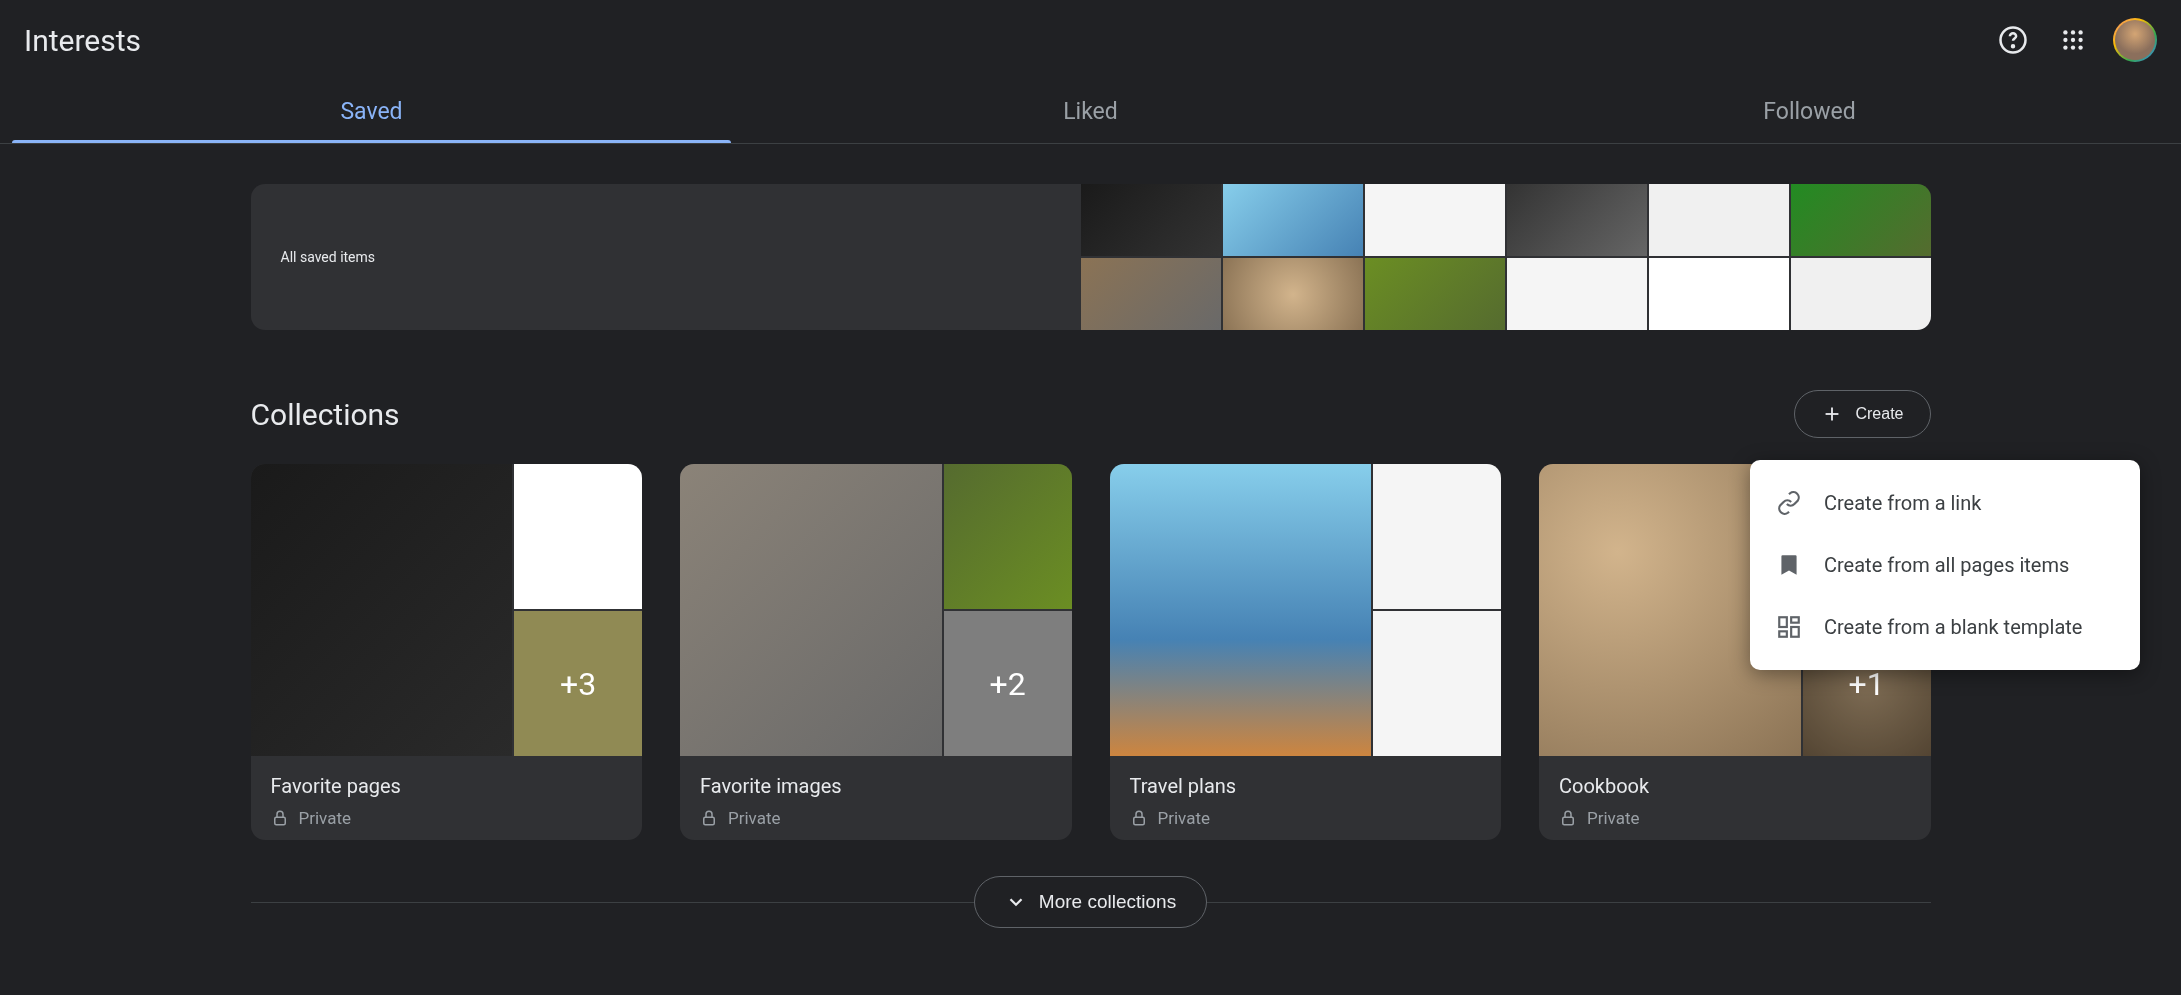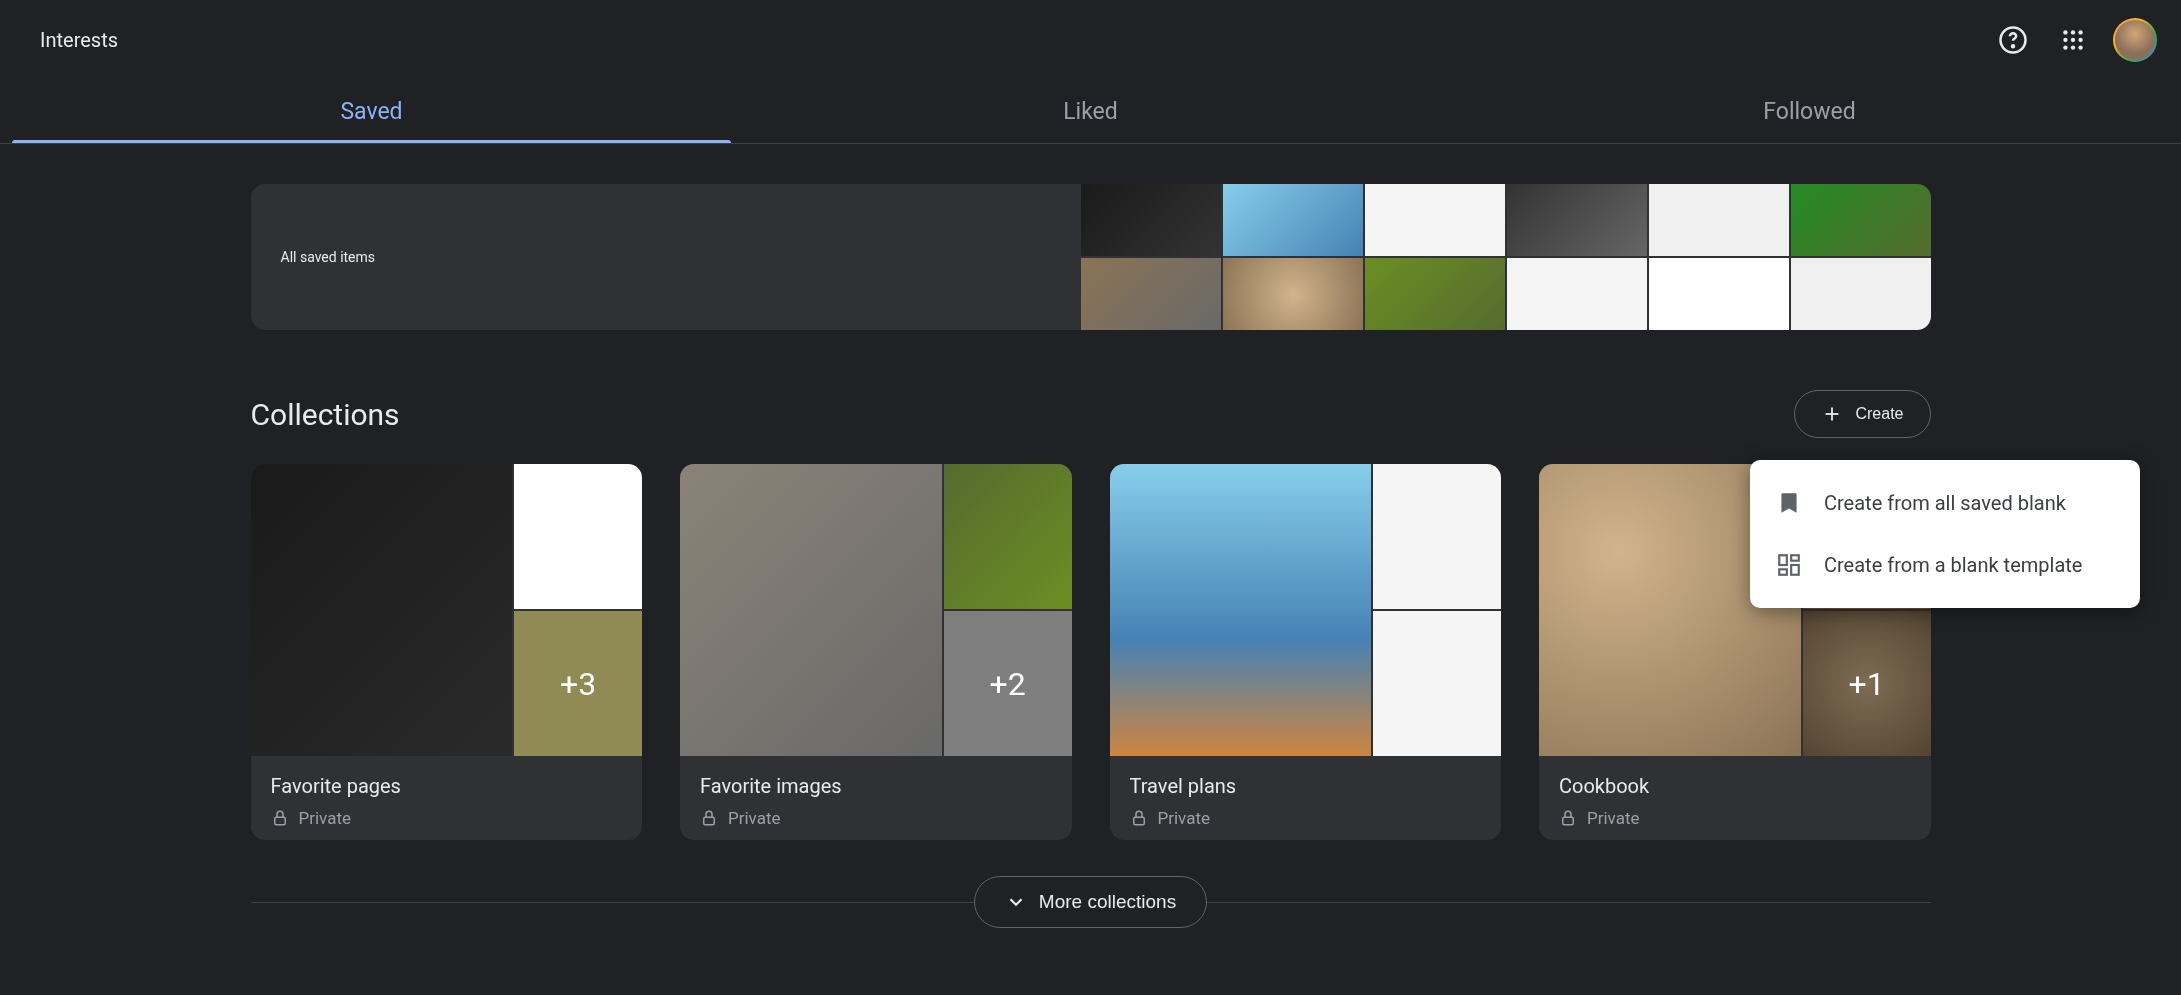--- a/index.html
+++ b/index.html
@@ -11,24 +11,23 @@
   height: 995px;
   overflow: hidden;
 }
 .header {
   display: flex;
   align-items: center;
   justify-content: space-between;
   padding: 18px 24px;
 }
 .page-title {
-  font-size: 20px;
+  font-size: 30px;
   font-weight: 400;
   color: #e8eaed;
-  margin-left: 16px;
 }
 .header-actions {
   display: flex;
   align-items: center;
   gap: 20px;
 }
 .icon-btn {
   width: 40px;
   height: 40px;
   display: flex;
@@ -425,24 +424,31 @@
           <polyline points="6 9 12 15 18 9"></polyline>
         </svg>
       <span>More collections</span>
     </button>
   </div>
 
 </div>
 
 <div class="dropdown">
   <div class="dropdown-item">
+    <svg width="26" height="26" viewBox="0 0 24 24" fill="none" stroke="currentColor" stroke-width="2">
+        <path d="M10 13a5 5 0 007 0l3-3a5 5 0 00-7-7l-1 1"></path>
+        <path d="M14 11a5 5 0 00-7 0l-3 3a5 5 0 007 7l1-1"></path>
+      </svg>
+    <span>Create from a link</span>
+  </div>
+  <div class="dropdown-item">
     <svg width="26" height="26" viewBox="0 0 24 24" fill="currentColor">
         <path d="M6 3h12a1 1 0 011 1v17l-7-4-7 4V4a1 1 0 011-1z"></path>
       </svg>
-    <span>Create from all saved blank</span>
+    <span>Create from all pages items</span>
   </div>
   <div class="dropdown-item">
     <svg width="26" height="26" viewBox="0 0 24 24" fill="none" stroke="currentColor" stroke-width="2">
         <rect x="3" y="3" width="7" height="9"></rect>
         <rect x="14" y="3" width="7" height="5"></rect>
         <rect x="14" y="12" width="7" height="9"></rect>
         <rect x="3" y="16" width="7" height="5"></rect>
       </svg>
     <span>Create from a blank template</span>
   </div>

